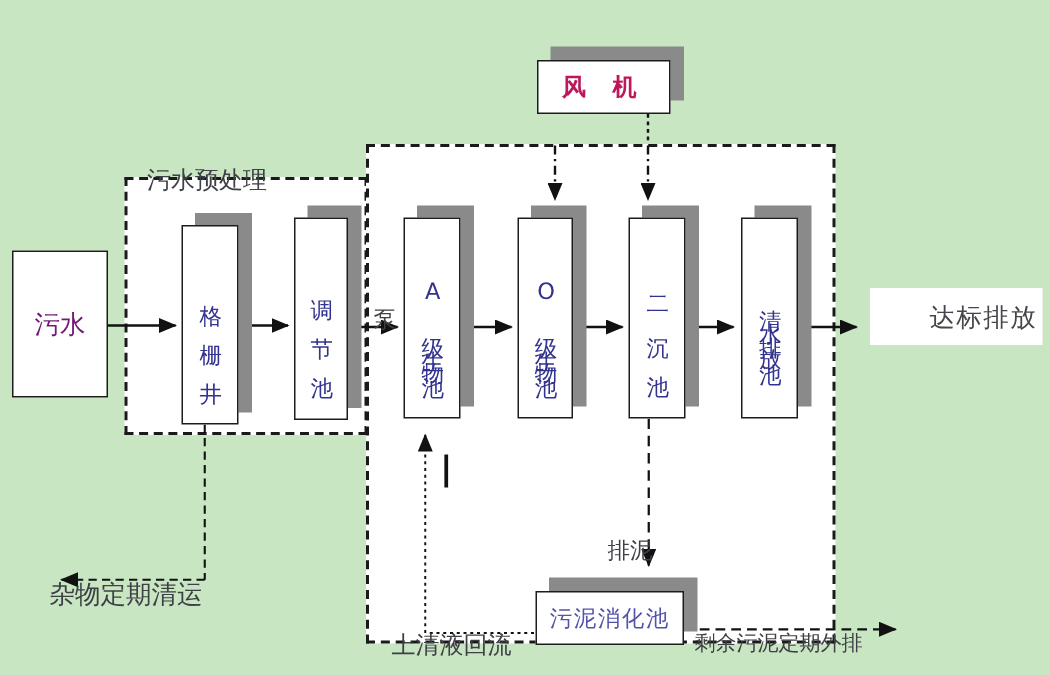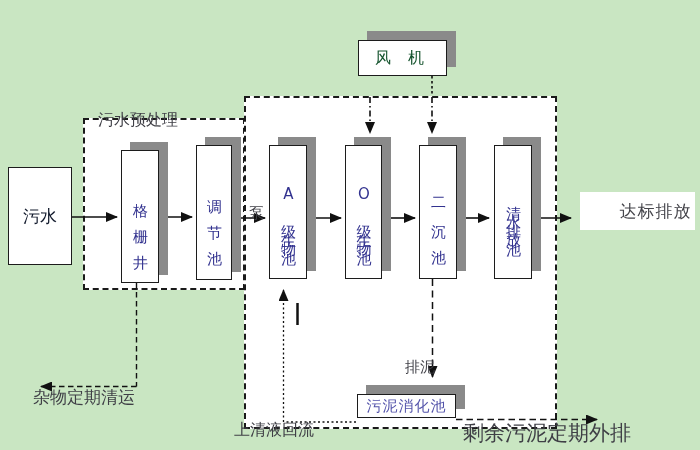--- a/index.html
+++ b/index.html
@@ -32,21 +32,21 @@
     box-sizing:border-box;
     display:flex;align-items:center;justify-content:center;
     z-index:3;
   }
   .shadow{box-shadow:9px -8px 0 #8a8a8a;}
   .shadow2{box-shadow:9px -9px 0 #8a8a8a;}
 
   #box-influent{left:8px;top:167px;width:64px;height:98px;border-width:1px;}
   #box-fan{left:358px;top:40px;width:89px;height:36px;}
   #box-effluent{left:580px;top:192px;width:115px;height:38px;border:none;padding-left:36px;}
-  #box-digester{left:357px;top:394px;width:99px;height:24px;}
+  #box-digester{left:357px;top:394px;width:99px;height:36px;}
 
   .tank{
     position:absolute;
     background:#ffffff;
     border:1.5px solid #1c1c1c;
     box-sizing:border-box;
     display:flex;align-items:center;justify-content:center;
     z-index:3;
   }
   #tank-grid{left:121px;top:150px;width:38px;height:133px;}
@@ -70,26 +70,26 @@
     position:absolute;
     color:#3f3f46;
     z-index:4;
     white-space:nowrap;
     line-height:1.15;
     margin-top:24px;
   }
   #lbl-pretreatment{left:98px;top:87px;font-size:16px;}
   #lbl-pump{left:249px;top:181px;font-size:15px;}
   #lbl-debris{left:33px;top:364px;font-size:17px;}
-  #lbl-supernatant{left:234px;top:397px;font-size:16px;}
+  #lbl-supernatant{left:261px;top:397px;font-size:16px;}
   #lbl-sludge{left:405px;top:335px;font-size:15px;}
-  #lbl-excess{left:463px;top:397px;font-size:21px;}
+  #lbl-excess{left:463px;top:397px;font-size:14px;}
 
-  #box-influent .h-label{font-size:17px;color:#0f172a;}
-  #box-fan .h-label{font-size:16px;color:#14532d;letter-spacing:6px;}
+  #box-influent .h-label{font-size:17px;color:#701a75;}
+  #box-fan .h-label{font-size:16px;color:#be185d;letter-spacing:6px;font-weight:bold;}
   #box-effluent .h-label{font-size:17px;color:#45454b;letter-spacing:1px;}
   #box-digester .h-label{font-size:15px;color:#5353aa;letter-spacing:1px;}
 </style>
 </head>
 <body>
 
 <div id="canvas">
 
   <div class="zone" id="zone-pretreatment"></div>
   <div class="zone" id="zone-main"></div>

